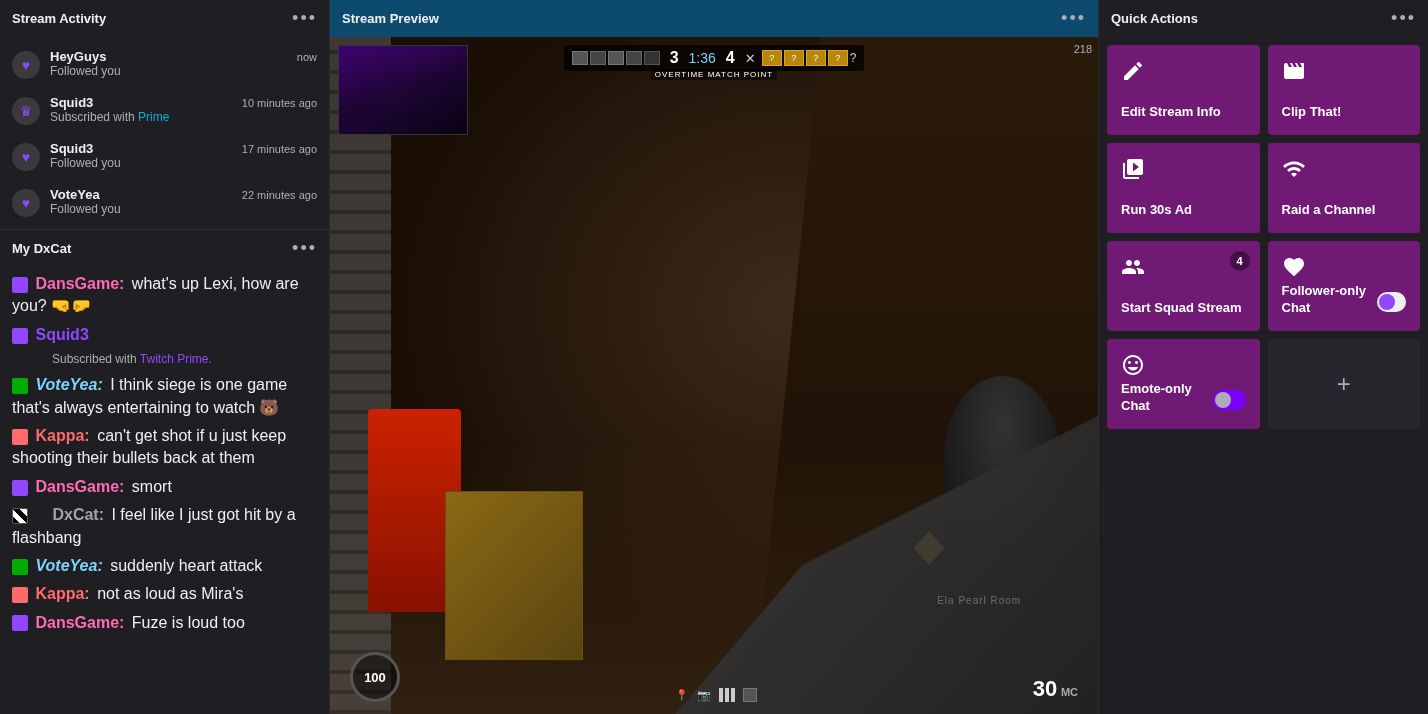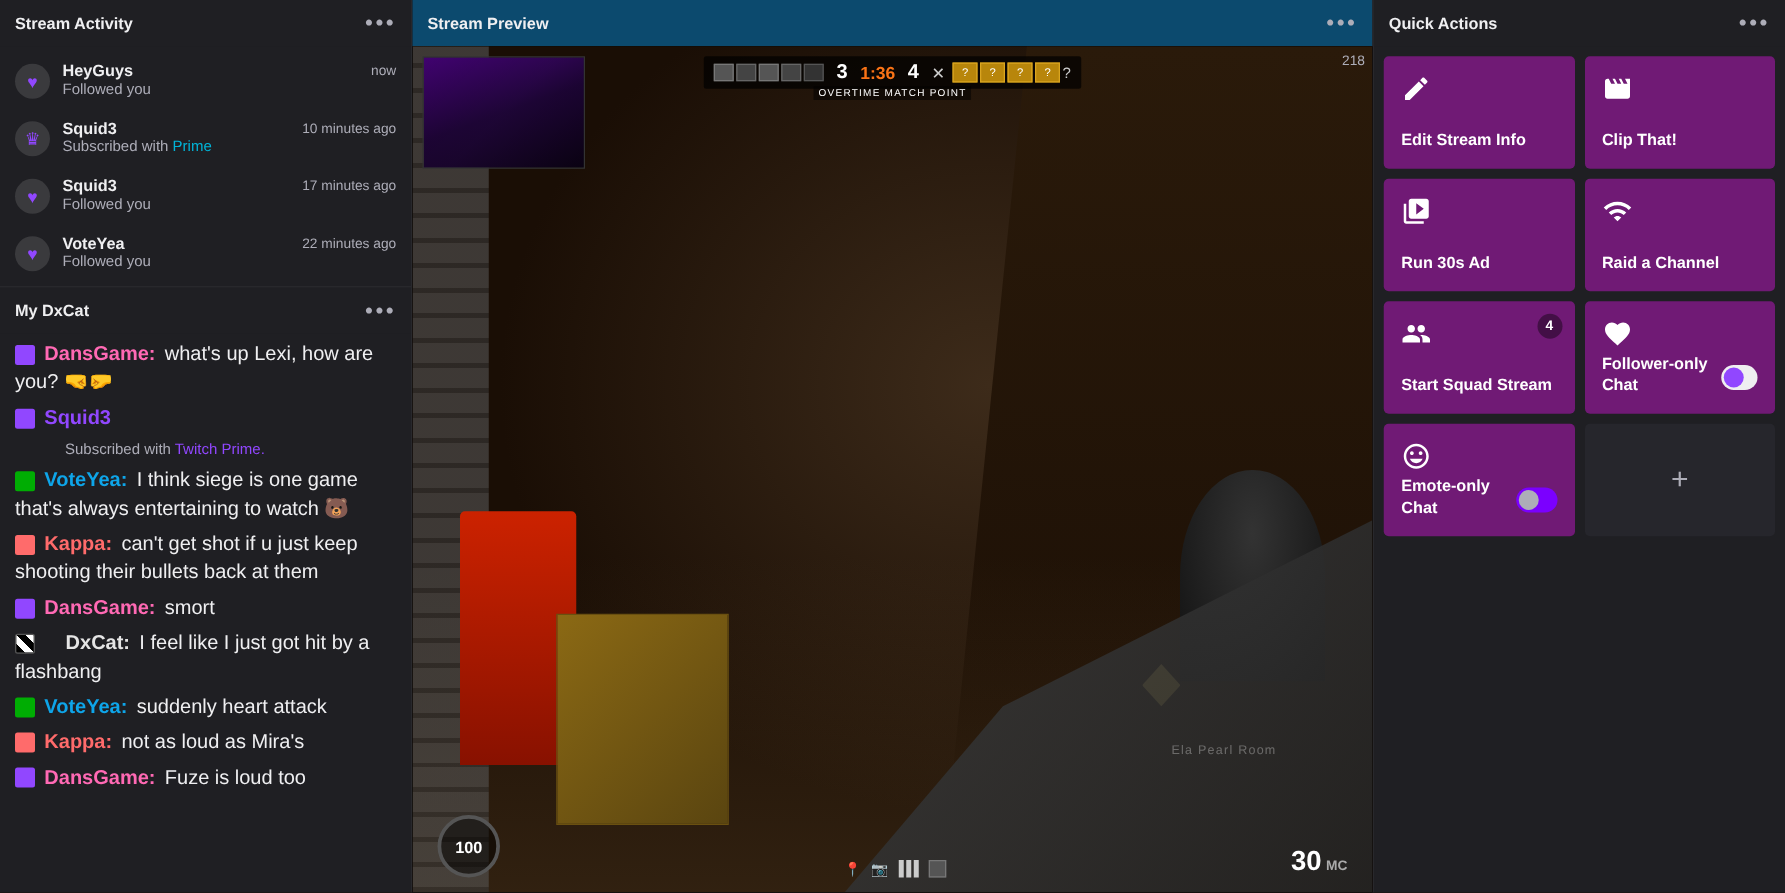--- a/index.html
+++ b/index.html
@@ -146,23 +146,23 @@
 
     .chat-badge.green { background: #00ad03; }
 
     .chat-username {
       font-weight: 700;
       margin-right: 3px;
     }
 
     .chat-username.dans { color: #ff69b4; }
     .chat-username.squid { color: #9147ff; }
-    .chat-username.voteyea { color: #0ea5e9; }
+    .chat-username.voteyea { color: #7dd3fc; font-style: italic; }
     .chat-username.kappa { color: #ff6b6b; }
-    .chat-username.dxcat { color: #e5e5e5; padding-left: 17px; }
+    .chat-username.dxcat { color: #a3a3a3; padding-left: 17px; }
     .chat-username.biblethump { color: #ffd700; }
 
     .twitch-prime-link {
       color: #9147ff;
     }
 
     .subscribed-line {
       padding: 4px 12px 4px 40px;
       font-size: 12px;
       color: #adadb8;
@@ -233,22 +233,22 @@
     }
 
     .hud-score .score-num {
       font-weight: 700;
       font-size: 16px;
       padding: 0 4px;
     }
 
     .hud-score .timer {
       font-size: 14px;
-      font-weight: 700;
-      color: #f97316;
+      font-weight: 400;
+      color: #7dd3fc;
     }
 
     .hud-score .unknown-icons {
       display: flex;
       gap: 2px;
       align-items: center;
     }
 
     .unknown-box {
       width: 20px;

